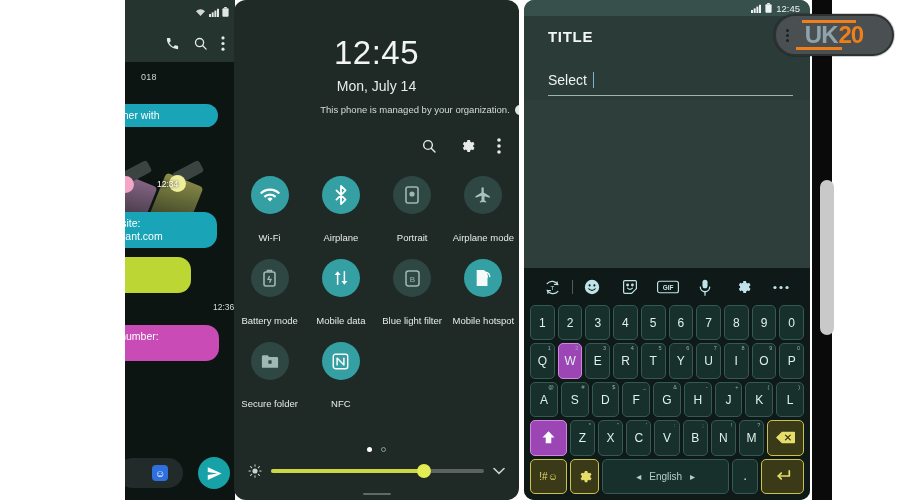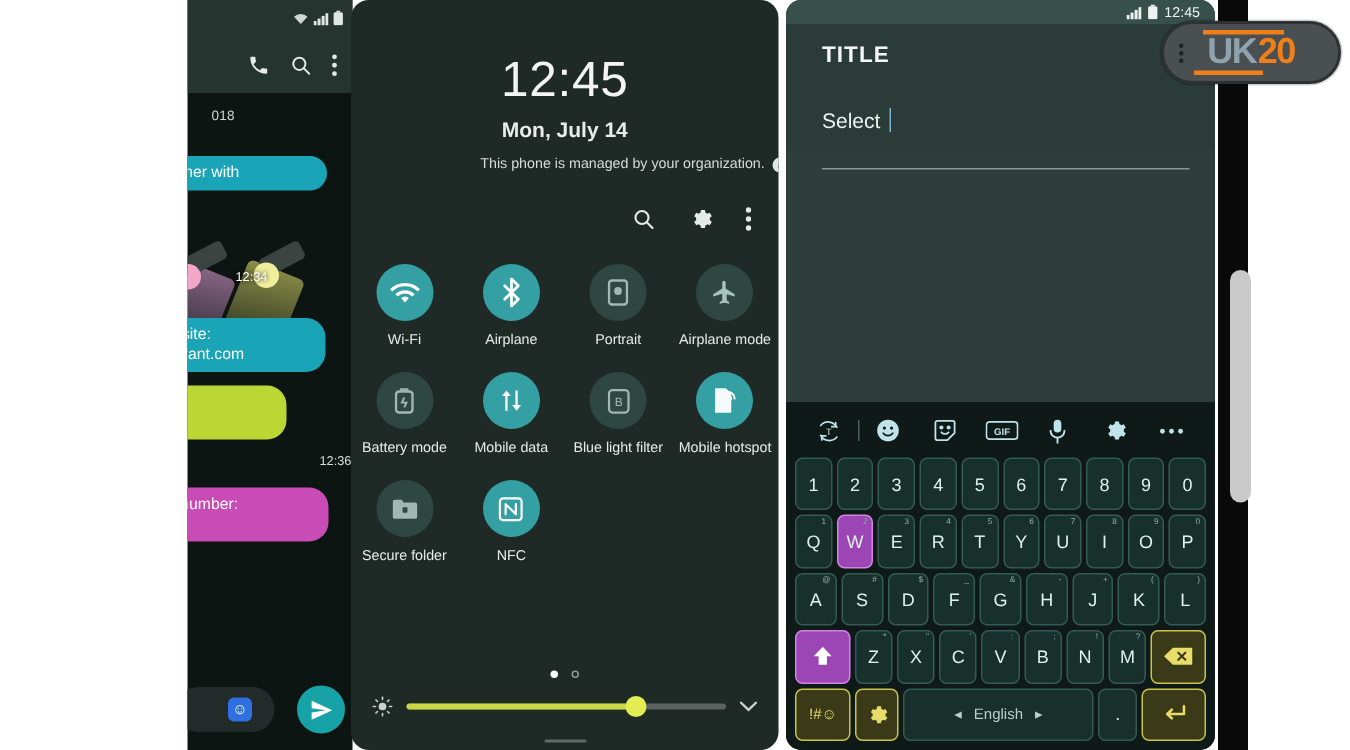--- a/index.html
+++ b/index.html
@@ -77,41 +77,41 @@
   #mid-panel {
     position: absolute; left: 234px; top: 0; width: 285px; height: 500px;
     background: #1f2a26; border-radius: 12px; overflow: hidden;
   }
   .m-clock {
     position: absolute; top: 34px; left: 0; width: 285px; text-align: center;
     color: #f2f4f3; font-size: 33px; font-weight: 300; letter-spacing: .5px;
   }
   .m-date {
     position: absolute; top: 78px; left: 0; width: 285px; text-align: center;
-    color: #e8ecea; font-size: 14px; font-weight: 700;
+    color: #e8ecea; font-size: 14px; font-weight: 400;
   }
   .m-managed {
     position: absolute; top: 104px; left: 0; width: 285px; text-align: center;
     color: #d6dcd9; font-size: 9.5px; display: flex; align-items: center;
     justify-content: center; gap: 5px; margin-left: 46px;
   }
   .m-info-dot {
     width: 10px; height: 10px; border-radius: 50%; background: #e2e7e5;
     color: #1f2a26; font-size: 8px; font-weight: 700; display: flex;
     align-items: center; justify-content: center; font-style: italic;
   }
   .m-actions {
     position: absolute; top: 138px; right: 18px; display: flex;
     align-items: center; gap: 22px;
   }
   .qs-grid {
     position: absolute; top: 176px; left: 0; width: 285px;
     display: grid; grid-template-columns: repeat(4, 1fr); row-gap: 16px;
   }
-  .qs-tile { display: flex; flex-direction: column; align-items: center; gap: 7px; }
+  .qs-tile { display: flex; flex-direction: column; align-items: center; gap: 18px; }
   .qs-circle {
     width: 38px; height: 38px; border-radius: 50%;
     display: flex; align-items: center; justify-content: center;
   }
   .qs-on  { background: #34a0a4; }
   .qs-off { background: #2e4742; }
   .qs-label {
     color: #e6ebe9; font-size: 9.5px; text-align: center; line-height: 11px;
     max-width: 62px;
   }
@@ -150,21 +150,21 @@
     height: 16px; background: #38504b; display: flex; align-items: center;
     justify-content: flex-end; gap: 4px; padding-right: 10px;
   }
   .r-time { color: #eef2f0; font-size: 9.5px; }
   .r-title {
     position: absolute; top: 28px; left: 24px; color: #f2f6f4;
     font-size: 15px; font-weight: 700; letter-spacing: .7px;
   }
   .r-field {
     position: absolute; top: 72px; left: 24px; width: 245px;
-    border-bottom: 1.5px solid #9fb3ae; padding-bottom: 24px;
+    border-bottom: 1.5px solid #9fb3ae; padding-bottom: 7px;
     display: flex; align-items: center;
   }
   .r-field-text { color: #eef2f0; font-size: 14px; }
   .r-caret { width: 1.5px; height: 16px; background: #7fb3c9; margin-left: 6px; }
   .r-body {
     position: absolute; top: 100px; left: 0; width: 286px; height: 168px;
     background: #37474340;
   }
   .kb {
     position: absolute; bottom: 0; left: 0; width: 286px; height: 232px;

